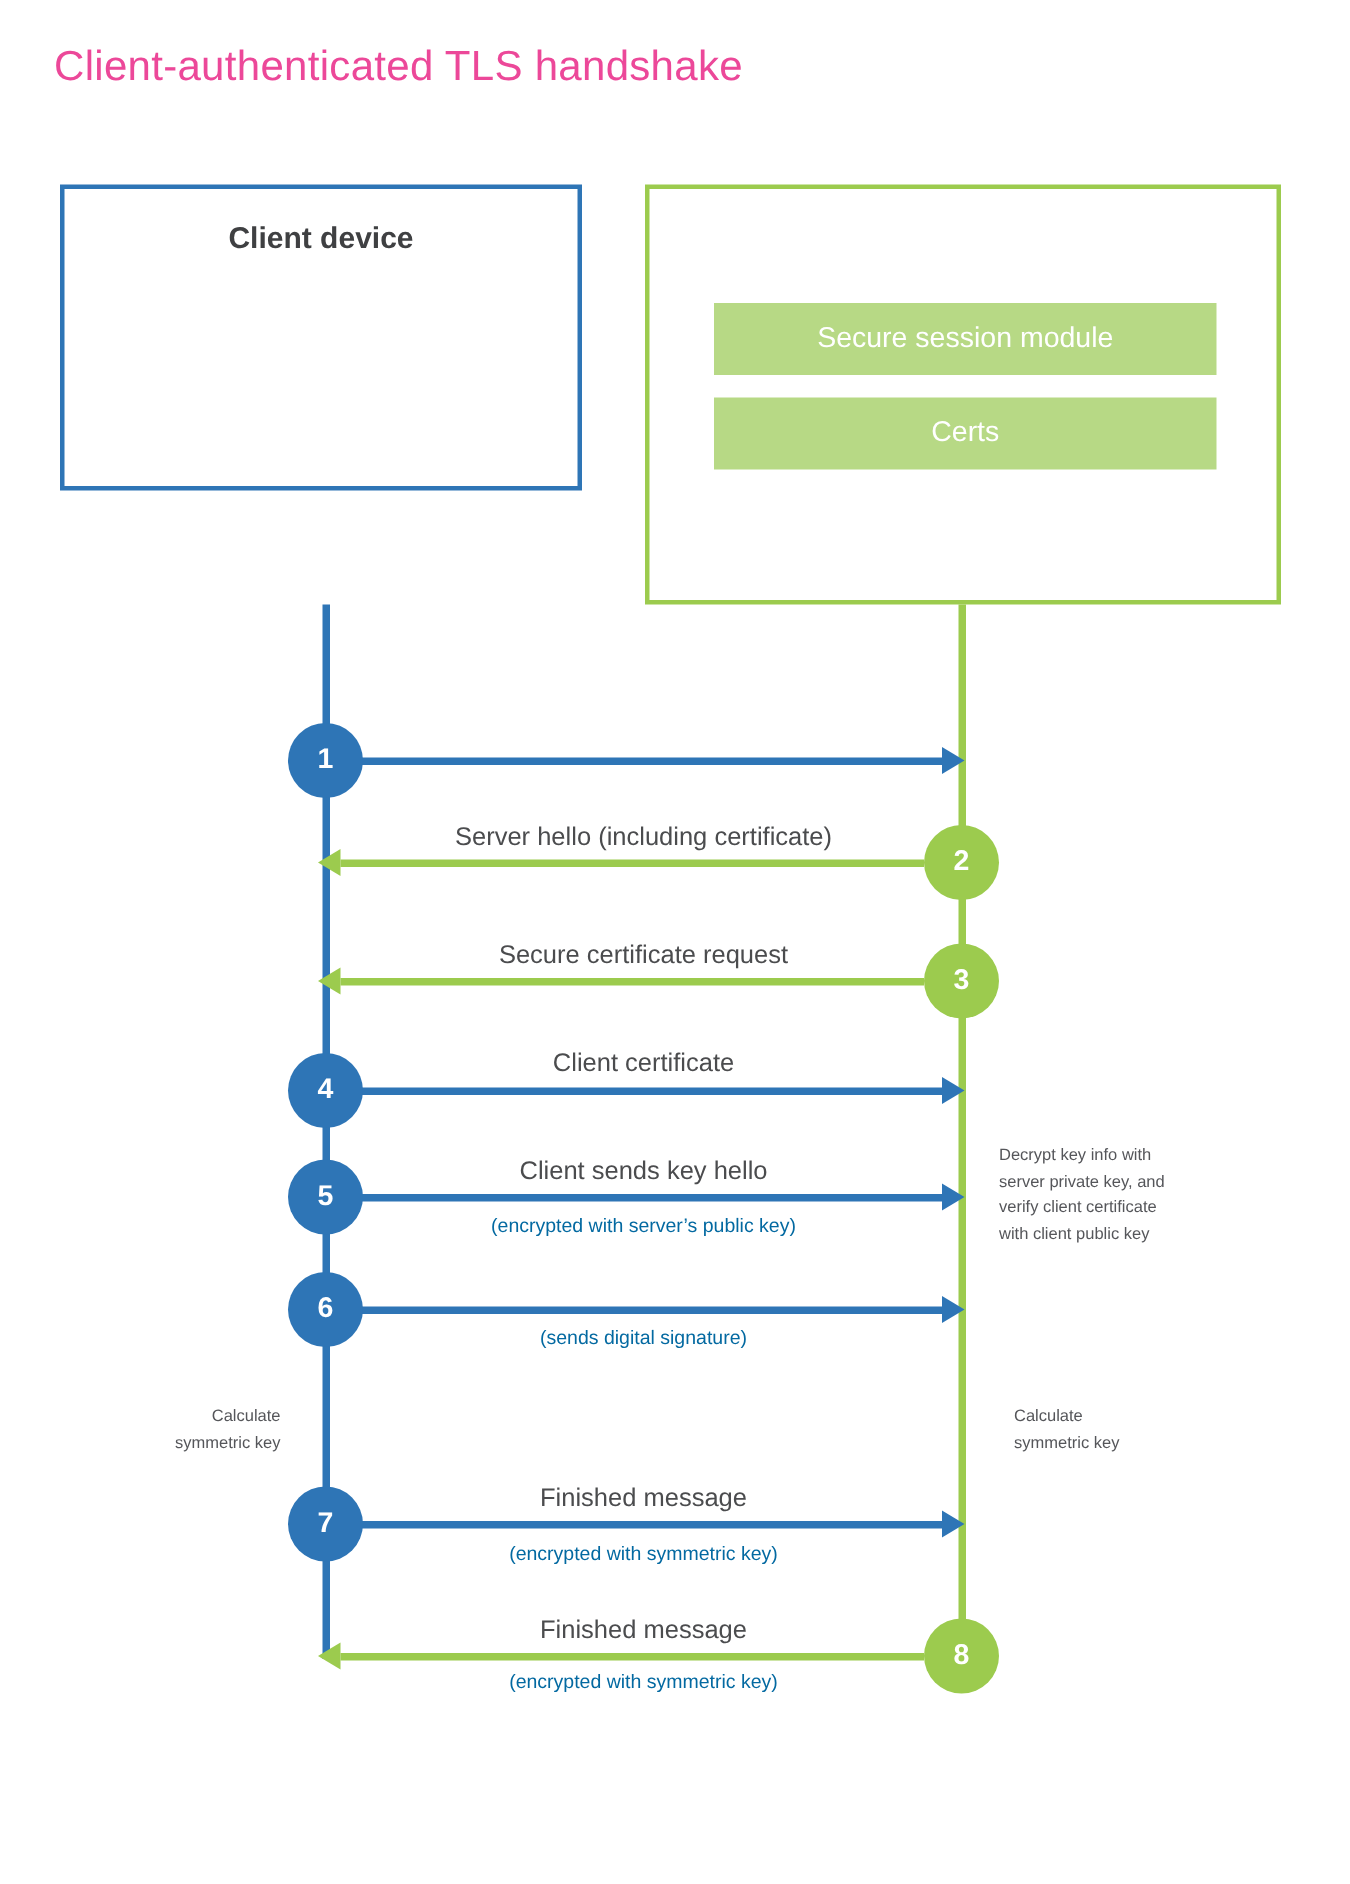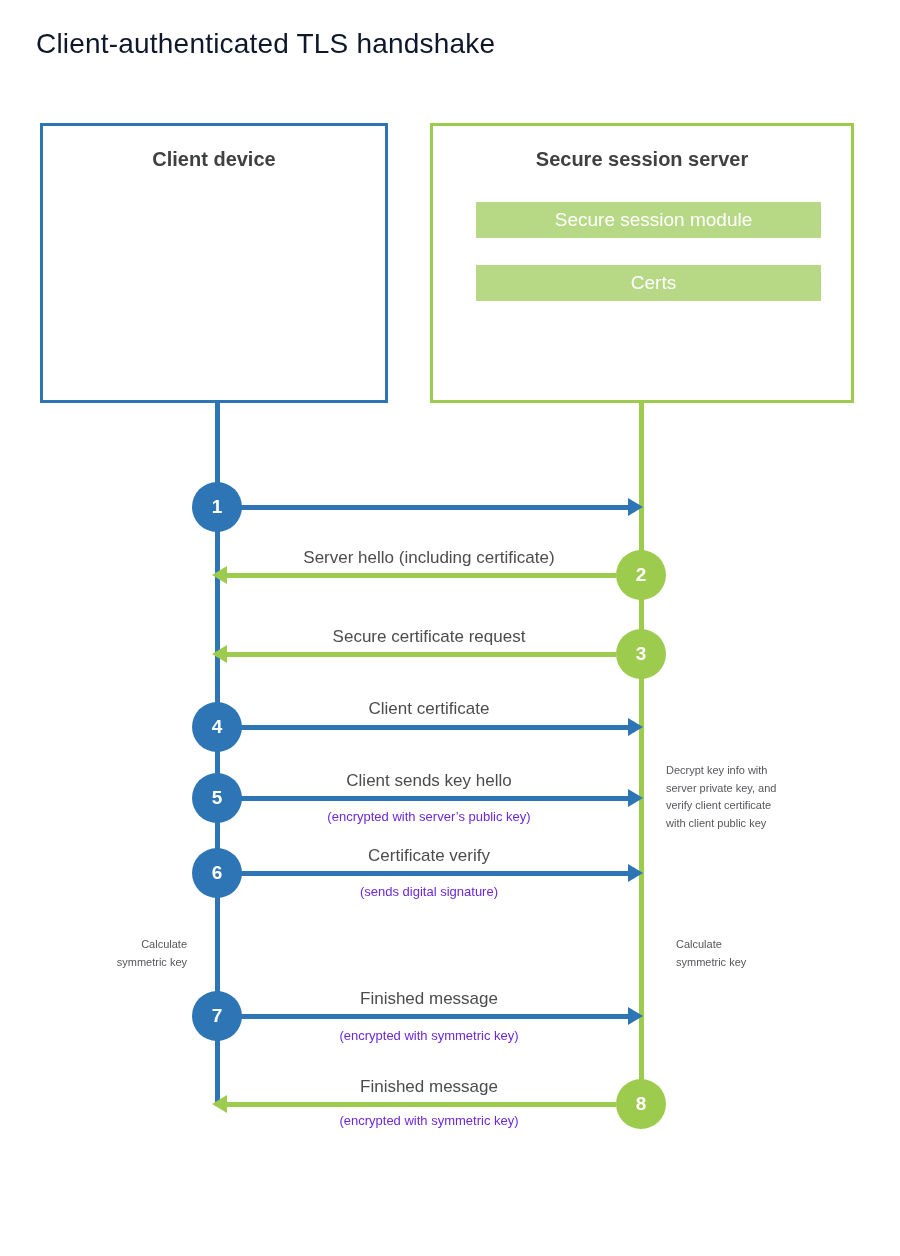--- a/index.html
+++ b/index.html
@@ -2,40 +2,40 @@
 <html><head>
 <meta charset="utf-8">
 <style>
   html,body{margin:0;padding:0;background:#ffffff;}
   .canvas{
     position:relative;width:900px;height:1256px;background:#ffffff;overflow:hidden;
     font-family:"Liberation Sans","DejaVu Sans",sans-serif;
   }
   .abs{position:absolute;}
   .page-title{
-    left:36px;top:28px;font-size:28px;font-weight:300;color:#0f172a;letter-spacing:0.2px;
+    left:36px;top:28px;font-size:28px;font-weight:300;color:#ec4899;letter-spacing:0.2px;
   }
   
   .actor-box{box-sizing:border-box;background:#ffffff;}
-  .client-box{left:40px;top:123px;width:348px;height:280px;border:3px solid #2e75b6;}
+  .client-box{left:40px;top:123px;width:348px;height:204px;border:3px solid #2e75b6;}
   .server-box{left:430px;top:123px;width:424px;height:280px;border:3px solid #9ccb4e;}
   .actor-title{
     position:absolute;left:0;top:22px;width:100%;text-align:center;
     font-size:20px;font-weight:700;color:#3f4042;
   }
   .client-app{
     position:absolute;left:38px;top:74px;width:273px;height:174px;
     background:#5b9bd5;border:1px dotted rgba(255,255,255,0.85);
     display:flex;align-items:center;justify-content:center;text-align:center;
     color:#ffffff;font-size:19px;line-height:28px;white-space:pre-line;
   }
   .server-bar{
-    position:absolute;left:43px;width:335px;height:36px;background:#b7d985;
+    position:absolute;left:43px;width:335px;height:48px;background:#b7d985;
     display:flex;align-items:center;justify-content:center;
-    color:#ffffff;font-size:19px;padding-left:10px;
+    color:#ffffff;font-size:19px;
   }
   
   .vline{width:5px;top:403px;height:703px;}
   .vline.blue{left:215px;background:#2e75b6;}
   .vline.green{left:639px;background:#9ccb4e;}
   
   .circle{
     width:50px;height:50px;border-radius:50%;
     display:flex;align-items:center;justify-content:center;
     color:#ffffff;font-size:19px;font-weight:700;z-index:3;
@@ -44,40 +44,39 @@
   .circle.green{background:#9ccb4e;left:616px;}
   
   .shaft{height:5px;z-index:2;}
   .shaft.blue{background:#2e75b6;left:240px;width:388px;}
   .shaft.green{background:#9ccb4e;left:227px;width:389px;}
   .head{width:0;height:0;z-index:2;}
   .head.right{left:628px;border-top:9px solid transparent;border-bottom:9px solid transparent;border-left:15px solid #2e75b6;}
   .head.left{left:212px;border-top:9px solid transparent;border-bottom:9px solid transparent;border-right:15px solid #9ccb4e;}
   
   .msg{left:217px;width:424px;text-align:center;color:#4b4c4e;font-size:17px;}
-  .msg-sub{left:217px;width:424px;text-align:center;color:#6d28d9;font-size:13px;}
+  .msg-sub{left:217px;width:424px;text-align:center;color:#0369a1;font-size:13px;}
   
   .note{color:#55565a;font-size:11px;line-height:17.5px;white-space:pre-line;}
   .note-decrypt{left:666px;top:762px;width:175px;text-align:left;}
   .note-calc-left{left:56px;top:936px;width:131px;text-align:right;}
   .note-calc-right{left:676px;top:936px;width:131px;text-align:left;}
 </style>
 </head>
 <body>
 
 <div class="canvas">
 
   <div class="abs page-title">Client-authenticated TLS handshake</div>
 
   <div class="abs actor-box client-box">
     <div class="actor-title">Client device</div>
   </div>
 
   <div class="abs actor-box server-box">
-    <div class="actor-title">Secure session server</div>
     <div class="server-bar" style="top:76px">Secure session module</div>
     <div class="server-bar" style="top:139px">Certs</div>
   </div>
 
   <div class="abs vline blue"></div>
   <div class="abs vline green"></div>
 
   <div class="abs circle blue" style="top:482px">
       <span>1</span>
     </div>
@@ -109,21 +108,20 @@
       <span>5</span>
     </div>
   <div class="abs msg" style="top:771px">Client sends key hello</div>
   <div class="abs shaft blue" style="top:796px"></div>
   <div class="abs head right" style="top:789px"></div>
   <div class="abs msg-sub" style="top:809px">(encrypted with server’s public key)</div>
 
   <div class="abs circle blue" style="top:848px">
       <span>6</span>
     </div>
-  <div class="abs msg" style="top:846px">Certificate verify</div>
   <div class="abs shaft blue" style="top:871px"></div>
   <div class="abs head right" style="top:864px"></div>
   <div class="abs msg-sub" style="top:884px">(sends digital signature)</div>
 
   <div class="abs note note-decrypt">Decrypt key info with
 server private key, and
 verify client certificate
 with client public key</div>
   <div class="abs note note-calc-left">Calculate
 symmetric key</div>

